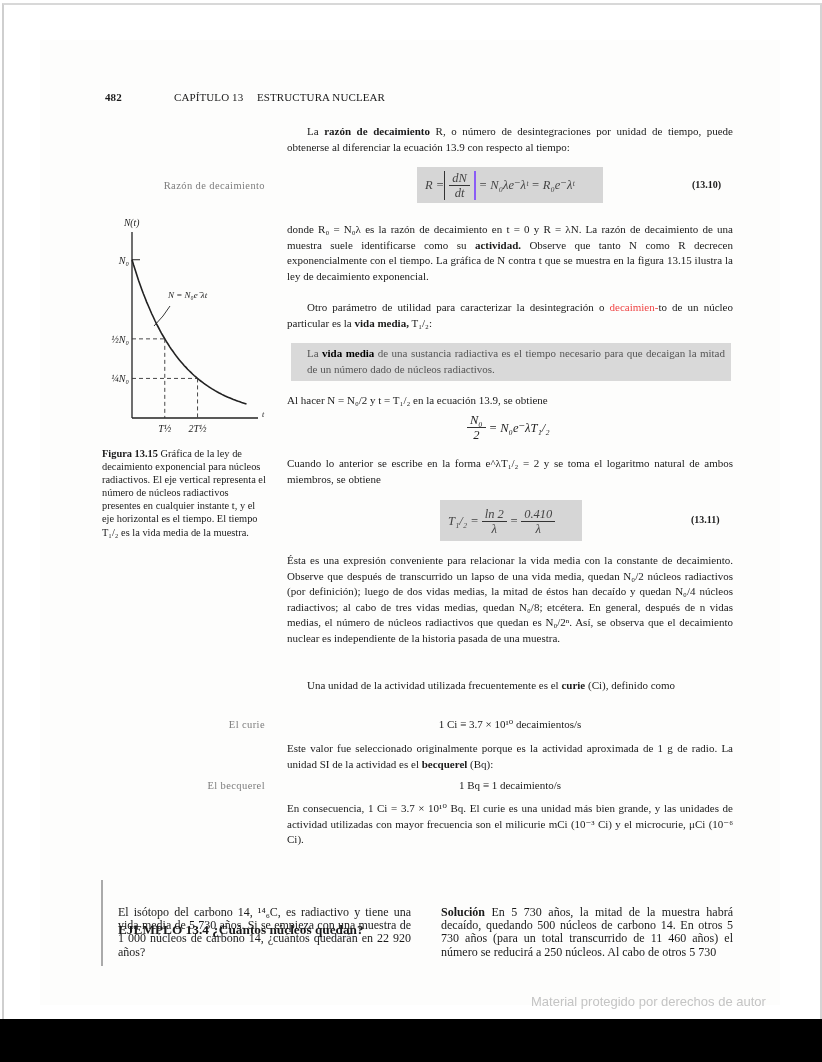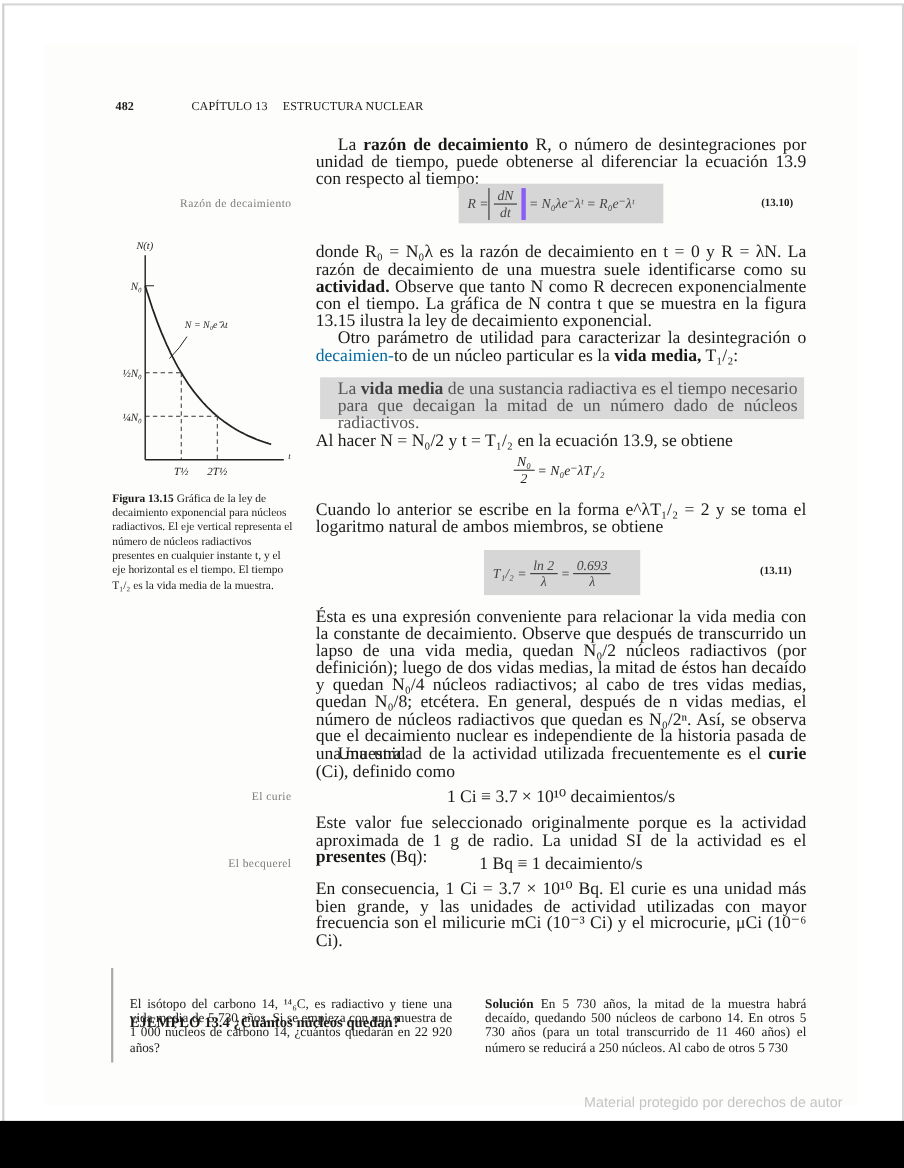--- a/index.html
+++ b/index.html
@@ -19,35 +19,35 @@
     background: #fdfdfc;
   }
   .bottom-bar { position: absolute; left: 0; top: 1019px; width: 822px; height: 43px; background: #000; }
 
   .abs { position: absolute; }
   .hdr { top: 91px; font-size: 11px; letter-spacing: 0.1px; }
   .hdr-num { left: 105px; font-weight: bold; }
   .hdr-ch { left: 174px; }
   .hdr-title { left: 257px; }
 
-  .body { font-size: 16px; line-height: 15.6px; text-align: justify; }
+  .body { font-size: 11px; line-height: 15.6px; text-align: justify; }
   .main { left: 287px; width: 446px; }
   .indent { text-indent: 20px; }
   b { font-weight: bold; }
-  .faded { color: #0369a1; font-family: Liberation Serif, serif; }
+  .faded { color: #ef4444; font-family: Liberation Serif, serif; }
 
   .margin-note { font-size: 10.5px; color: #7c7c7c; letter-spacing: 0.4px; text-align: right; width: 165px; left: 100px; }
 
   .eqbox { background: #d6d6d6; }
   .eqnum { font-weight: bold; font-size: 10px; }
   .math { font-style: italic; font-size: 12.5px; color: #444; }
   .frac { display: inline-block; vertical-align: middle; text-align: center; margin: 0 3px; }
   .frac .num { display: block; border-bottom: 1px solid #333; padding: 0 3px; line-height: 14px; }
   .frac .den { display: block; line-height: 14px; }
-  .absbar { display: inline-block; vertical-align: middle; border-left: 1px solid #333; border-right: 4px solid #8b5cf6; padding: 0 1px; }
+  .absbar { display: inline-block; vertical-align: middle; border-left: 1px solid #333; border-right: 2px solid #8b5cf6; padding: 0 1px; }
 
   .caption { left: 102px; top: 447px; width: 166px; font-size: 10.4px; line-height: 13.1px; text-align: left; }
 
   .example { left: 101px; top: 880px; border-left: 2px solid #aaa; height: 86px; width: 0; }
   .ex-title { left: 118px; top: 900px; font-size: 13.3px; font-weight: bold; margin-top: 22px; }
   .ex-col { font-size: 12px; line-height: 13.2px; text-align: justify; }
   .ex-left { left: 118px; top: 906px; width: 293px; }
   .ex-right { left: 441px; top: 906px; width: 292px; }
 
   .watermark { left: 531px; top: 994px; font-family: "Liberation Sans", "DejaVu Sans", sans-serif; font-size: 13px; color: #c4c4c4; text-align: center; }
@@ -103,21 +103,21 @@
 <div class="abs body main" style="top:222px;">
   <span>donde R₀ = N₀λ es la razón de decaimiento en t = 0 y R = λN. La razón de decaimiento de una muestra suele identificarse como su </span><b>actividad.</b><span> Observe que tanto N como R decrecen exponencialmente con el tiempo. La gráfica de N contra t que se muestra en la figura 13.15 ilustra la ley de decaimiento exponencial.</span>
 </div>
 
 <div class="abs body main indent" style="top:300px;">
   <span>Otro parámetro de utilidad para caracterizar la desintegración o </span><span class="faded">decaimien-</span><span>to de un núcleo particular es la </span><b>vida media,</b><span> T₁/₂:</span>
 </div>
 
 <div class="abs eqbox" style="left:291px; top:343px; width:440px; height:38px; background:#d9d9d9;"></div>
 <div class="abs body" style="left:307px; top:346px; width:418px; color:#555;">
-  <span>La </span><b style="color:#404040">vida media</b><span> de una sustancia radiactiva es el tiempo necesario para que decaigan la mitad de un número dado de núcleos radiactivos.</span>
+  <span>La </span><b style="color:#000000">vida media</b><span> de una sustancia radiactiva es el tiempo necesario para que decaigan la mitad de un número dado de núcleos radiactivos.</span>
 </div>
 
 <div class="abs body main" style="top:393px;">Al hacer N = N₀/2 y t = T₁/₂ en la ecuación 13.9, se obtiene</div>
 
 <div class="abs math" style="left:464px; top:413px; display:flex; align-items:center; color:#222;">
   <span class="frac">
       <span class="num">N₀</span>
       <span class="den">2</span>
     </span>
   <span>= N₀e⁻λT₁/₂</span>
@@ -127,41 +127,41 @@
 
 <div class="abs eqbox" style="left:440px; top:500px; width:142px; height:41px;"></div>
 <div class="abs math" style="left:448px; top:504px; height:34px; display:flex; align-items:center;">
   <span>T₁/₂ =</span>
   <span class="frac">
       <span class="num">ln 2</span>
       <span class="den">λ</span>
     </span>
   <span>=</span>
   <span class="frac">
-      <span class="num">0.693</span>
+      <span class="num">0.410</span>
       <span class="den">λ</span>
     </span>
 </div>
 <div class="abs eqnum" style="left:691px; top:514px;">(13.11)</div>
 
 <div class="abs caption">
   <b>Figura 13.15</b><span>  Gráfica de la ley de decaimiento exponencial para núcleos radiactivos. El eje vertical representa el número de núcleos radiactivos presentes en cualquier instante t, y el eje horizontal es el tiempo. El tiempo T₁/₂ es la vida media de la muestra.</span>
 </div>
 
 <div class="abs body main" style="top:553px;">Ésta es una expresión conveniente para relacionar la vida media con la constante de decaimiento. Observe que después de transcurrido un lapso de una vida media, quedan N₀/2 núcleos radiactivos (por definición); luego de dos vidas medias, la mitad de éstos han decaído y quedan N₀/4 núcleos radiactivos; al cabo de tres vidas medias, quedan N₀/8; etcétera. En general, después de n vidas medias, el número de núcleos radiactivos que quedan es N₀/2ⁿ. Así, se observa que el decaimiento nuclear es independiente de la historia pasada de una muestra.</div>
 
 <div class="abs body main indent" style="top:678px;">
   <span>Una unidad de la actividad utilizada frecuentemente es el </span><b>curie</b><span> (Ci), definido como</span>
 </div>
 
 <div class="abs margin-note" style="top:719px;">El curie</div>
 <div class="abs body" style="left:287px; width:446px; top:717px; text-align:center;">1 Ci ≡ 3.7 × 10¹⁰ decaimientos/s</div>
 
 <div class="abs body main" style="top:741px;">
-  <span>Este valor fue seleccionado originalmente porque es la actividad aproximada de 1 g de radio. La unidad SI de la actividad es el </span><b>presentes</b><span> (Bq):</span>
+  <span>Este valor fue seleccionado originalmente porque es la actividad aproximada de 1 g de radio. La unidad SI de la actividad es el </span><b>becquerel</b><span> (Bq):</span>
 </div>
 
 <div class="abs margin-note" style="top:780px;">El becquerel</div>
 <div class="abs body" style="left:287px; width:446px; top:778px; text-align:center;">1 Bq ≡ 1 decaimiento/s</div>
 
 <div class="abs body main" style="top:801px;">En consecuencia, 1 Ci = 3.7 × 10¹⁰ Bq. El curie es una unidad más bien grande, y las unidades de actividad utilizadas con mayor frecuencia son el milicurie mCi (10⁻³ Ci) y el microcurie, μCi (10⁻⁶ Ci).</div>
 
 <div class="abs example"></div>
 <div class="abs ex-title">EJEMPLO 13.4   ¿Cuántos núcleos quedan?</div>
 <div class="abs ex-col ex-left">El isótopo del carbono 14, ¹⁴₆C, es radiactivo y tiene una vida media de 5 730 años. Si se empieza con una muestra de 1 000 núcleos de carbono 14, ¿cuántos quedarán en 22 920 años?</div>

